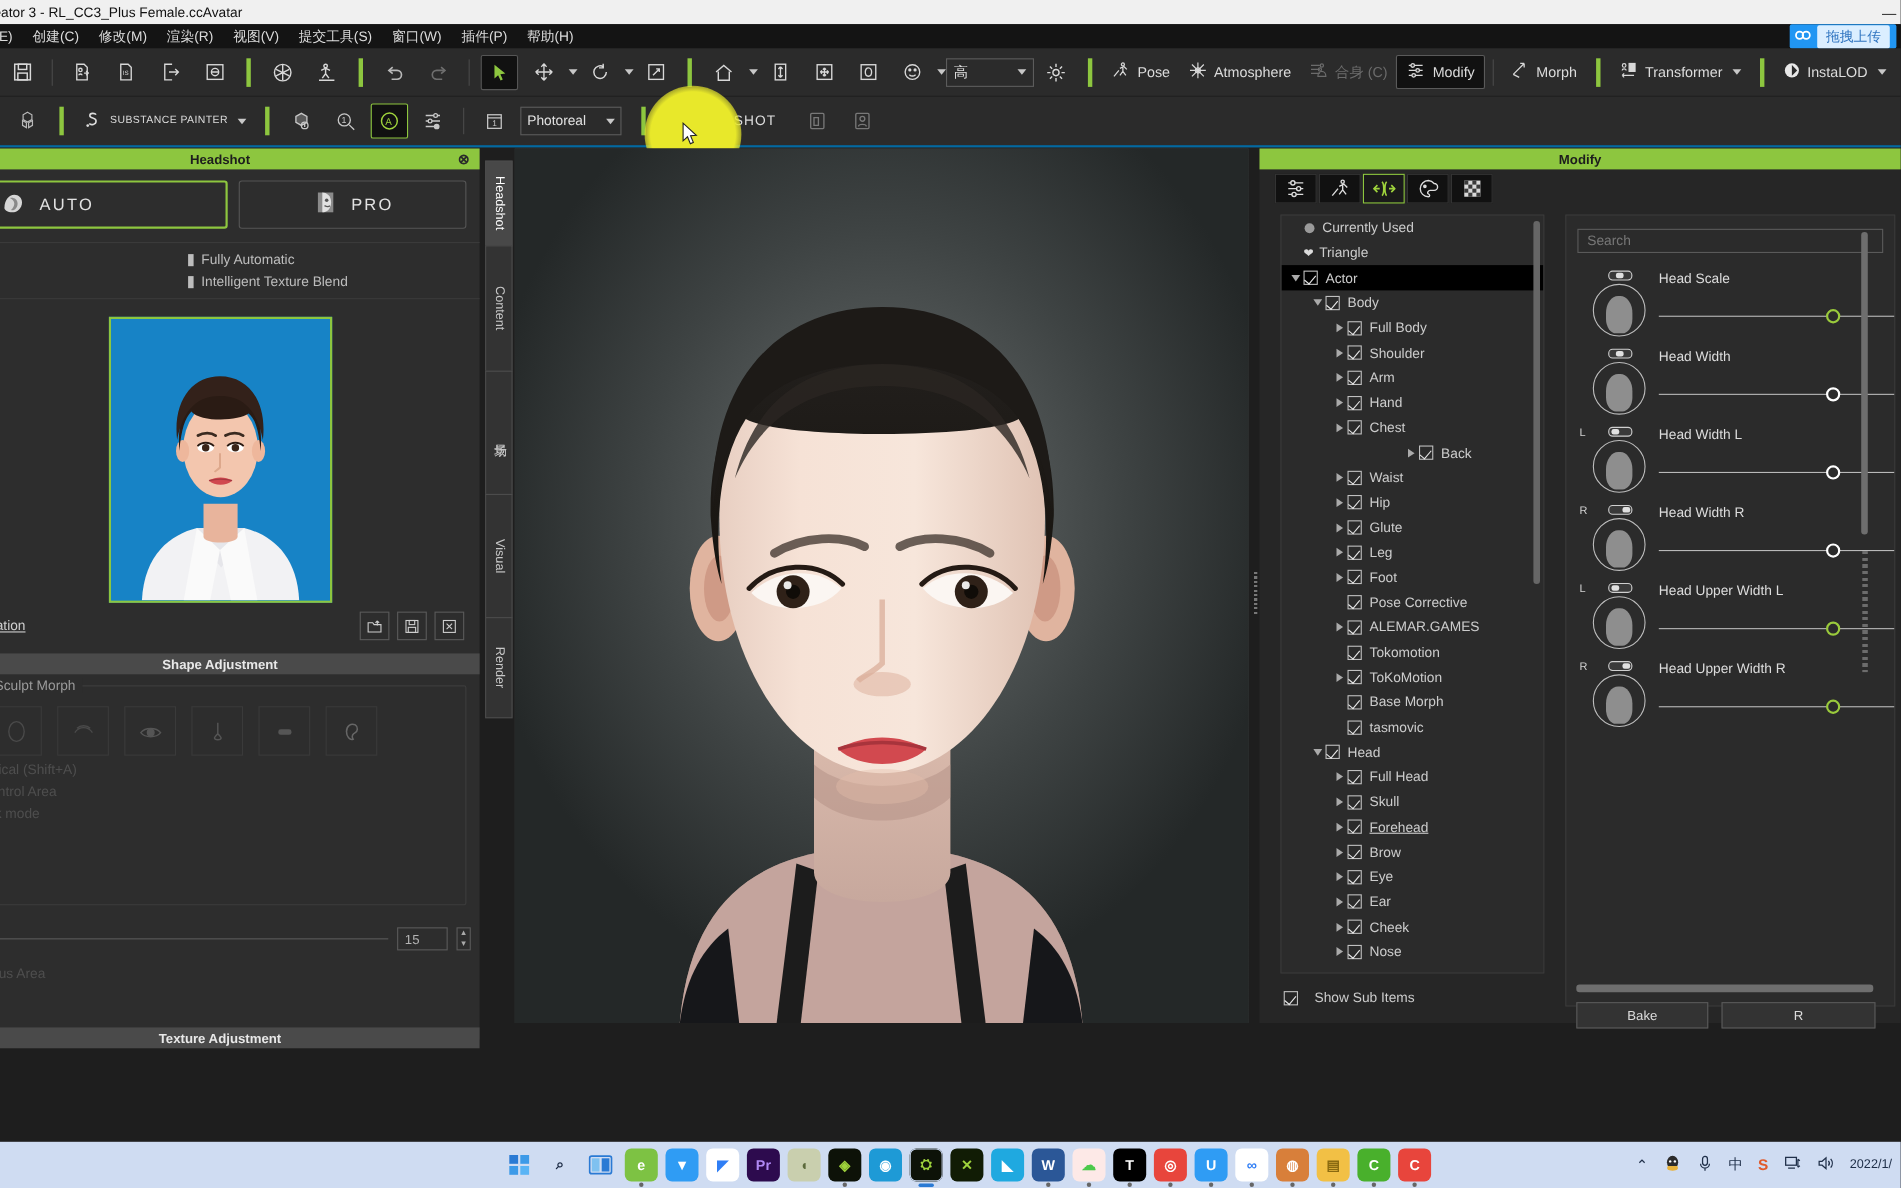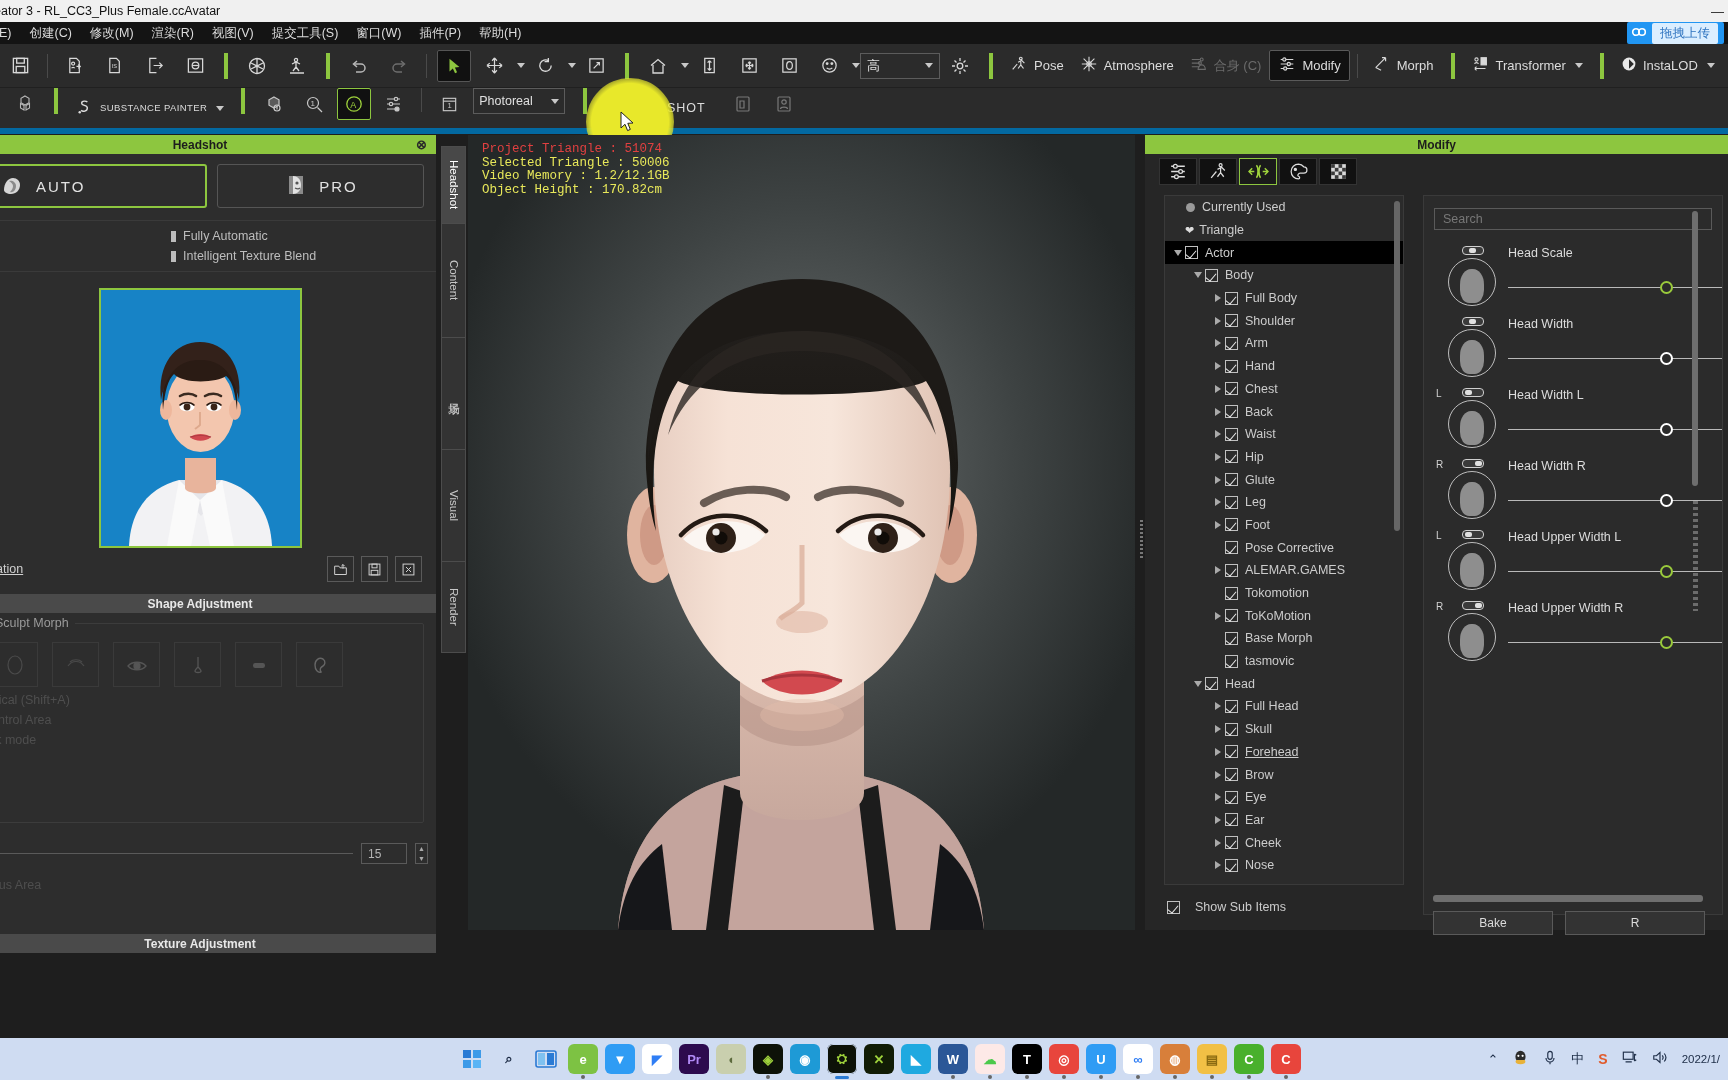--- a/index.html
+++ b/index.html
@@ -16,21 +16,21 @@
   
   .menubar{ position:absolute; left:0; top:22px; width:1728px; height:22px;
     background:#141414; display:flex; align-items:center; font-size:12.5px; color:#dcdcdc; }
   .menubar .mi{ padding:0 9px; white-space:nowrap; }
   .menubar .mi:first-child{ margin-left:-10px; }
 
   
   .toolbar1{ position:absolute; left:0; top:44px; width:1728px; height:44px; background:#2b2b2b;
     display:flex; align-items:center; gap:0px; border-bottom:1px solid #202020;}
   .toolbar2{ position:absolute; left:0; top:88px; width:1728px; height:46px; background:#2b2b2b;
-    display:flex; border-bottom:6px solid #0369a1;}
+    display:flex; align-items:center; border-bottom:2px solid #0369a1;}
   .tb-btn{ width:34px; height:32px; display:flex; align-items:center; justify-content:center;
      color:#d8d8d8; margin:0 3px; border-radius:2px;}
   .tb-btn.sel{ background:#111; border:1px solid #555;}
   .tb-btn svg{ display:block; }
   .sep{ width:1px; height:24px; background:#4a4a4a; margin:0 7px;}
   .gsep{ width:4px; height:26px; background:#8dc63f; margin:0 9px;}
   .txtbtn{ display:flex; align-items:center; gap:6px; font-size:13px; color:#dcdcdc;
      padding:4px 8px; border-radius:2px; white-space:nowrap;}
   .txtbtn.sel{ background:#111; border:1px solid #5a5a5a;}
   .txtbtn.dim{ color:#6b6b6b;}
@@ -741,26 +741,20 @@
       <path d="M455 400c-22-24-62-26-85-4" stroke="#241a14" stroke-width="4.5" fill="none" stroke-linecap="round"></path>
 
       <path d="M334 410v58c-8 8-18 12-22 16" stroke="#d9ab96" stroke-width="5" fill="none" opacity=".7"></path>
       <ellipse cx="334" cy="487" rx="26" ry="11" fill="#dcae99" opacity=".5"></ellipse>
 
       <path d="M294 546c24-14 56-14 80 0-18 18-62 18-80 0z" fill="#d2494f"></path>
       <path d="M294 546c24-8 56-8 80 0" stroke="#a8343c" stroke-width="3" fill="none"></path>
 
       <ellipse cx="334" cy="580" rx="42" ry="16" fill="#e3bda9" opacity=".4"></ellipse>
     </svg>
-    <div class="vpinfo">
-      <div class="red">Project Triangle : 51074</div>
-      <div>Selected Triangle : 50006</div>
-      <div>Video Memory : 1.2/12.1GB</div>
-      <div>Object Height : 170.82cm</div>
-    </div>
   </div>
 
   <div class="modifypanel">
     <div class="mp-title">Modify</div>
     <div class="mp-tabs">
       <div class="mptab">
         <svg width="21" height="21" viewBox="0 0 20 20" fill="none" stroke="#dcdcdc" stroke-width="1.2">
             <path d="M3 5h13M3 10h13M3 15h13"></path>
             <circle cx="7" cy="5" r="1.8" fill="#111"></circle>
             <circle cx="12" cy="10" r="1.8" fill="#111"></circle>
@@ -852,21 +846,21 @@
           <span class="cbx on"></span>
           <span>Hand</span>
         </div>
         <div class="trow" style="padding-left: 45px;">
           <span class="arrow">
             <i></i>
           </span>
           <span class="cbx on"></span>
           <span>Chest</span>
         </div>
-        <div class="trow" style="padding-left: 45px;">
+        <div class="trow" style="padding-left: 45px; justify-content: center;">
           <span class="arrow">
             <i></i>
           </span>
           <span class="cbx on"></span>
           <span>Back</span>
         </div>
         <div class="trow" style="padding-left: 45px;">
           <span class="arrow">
             <i></i>
           </span>

